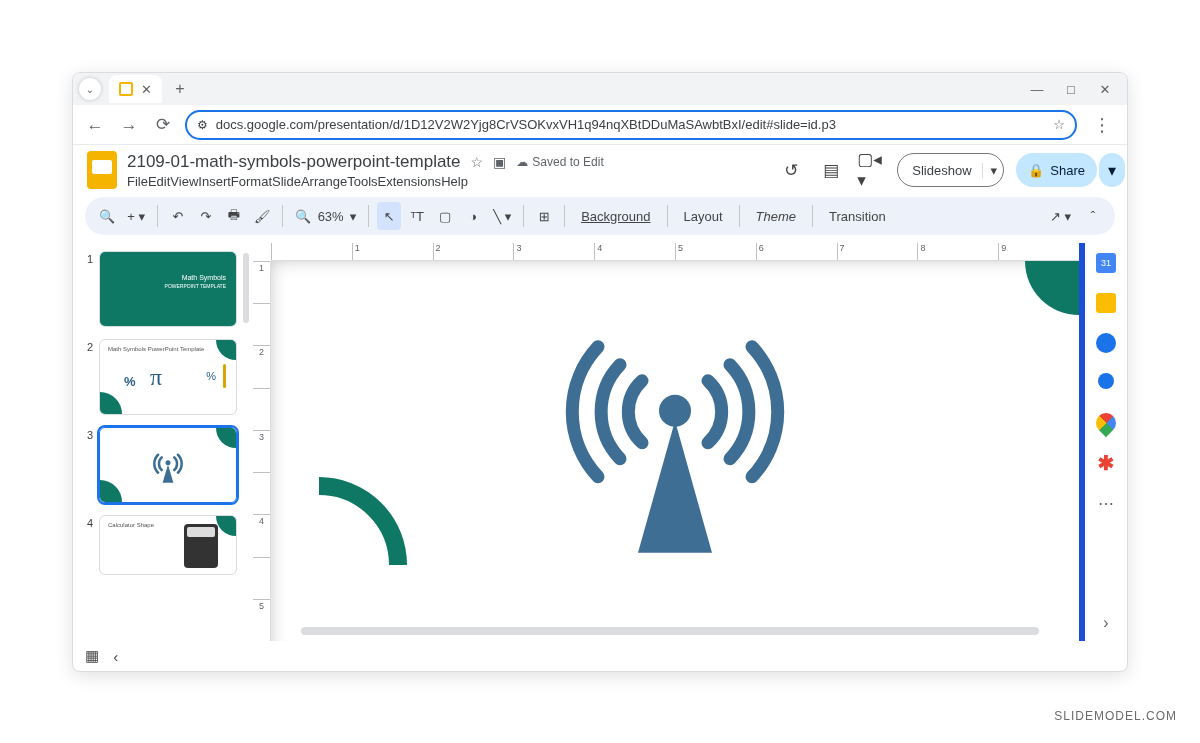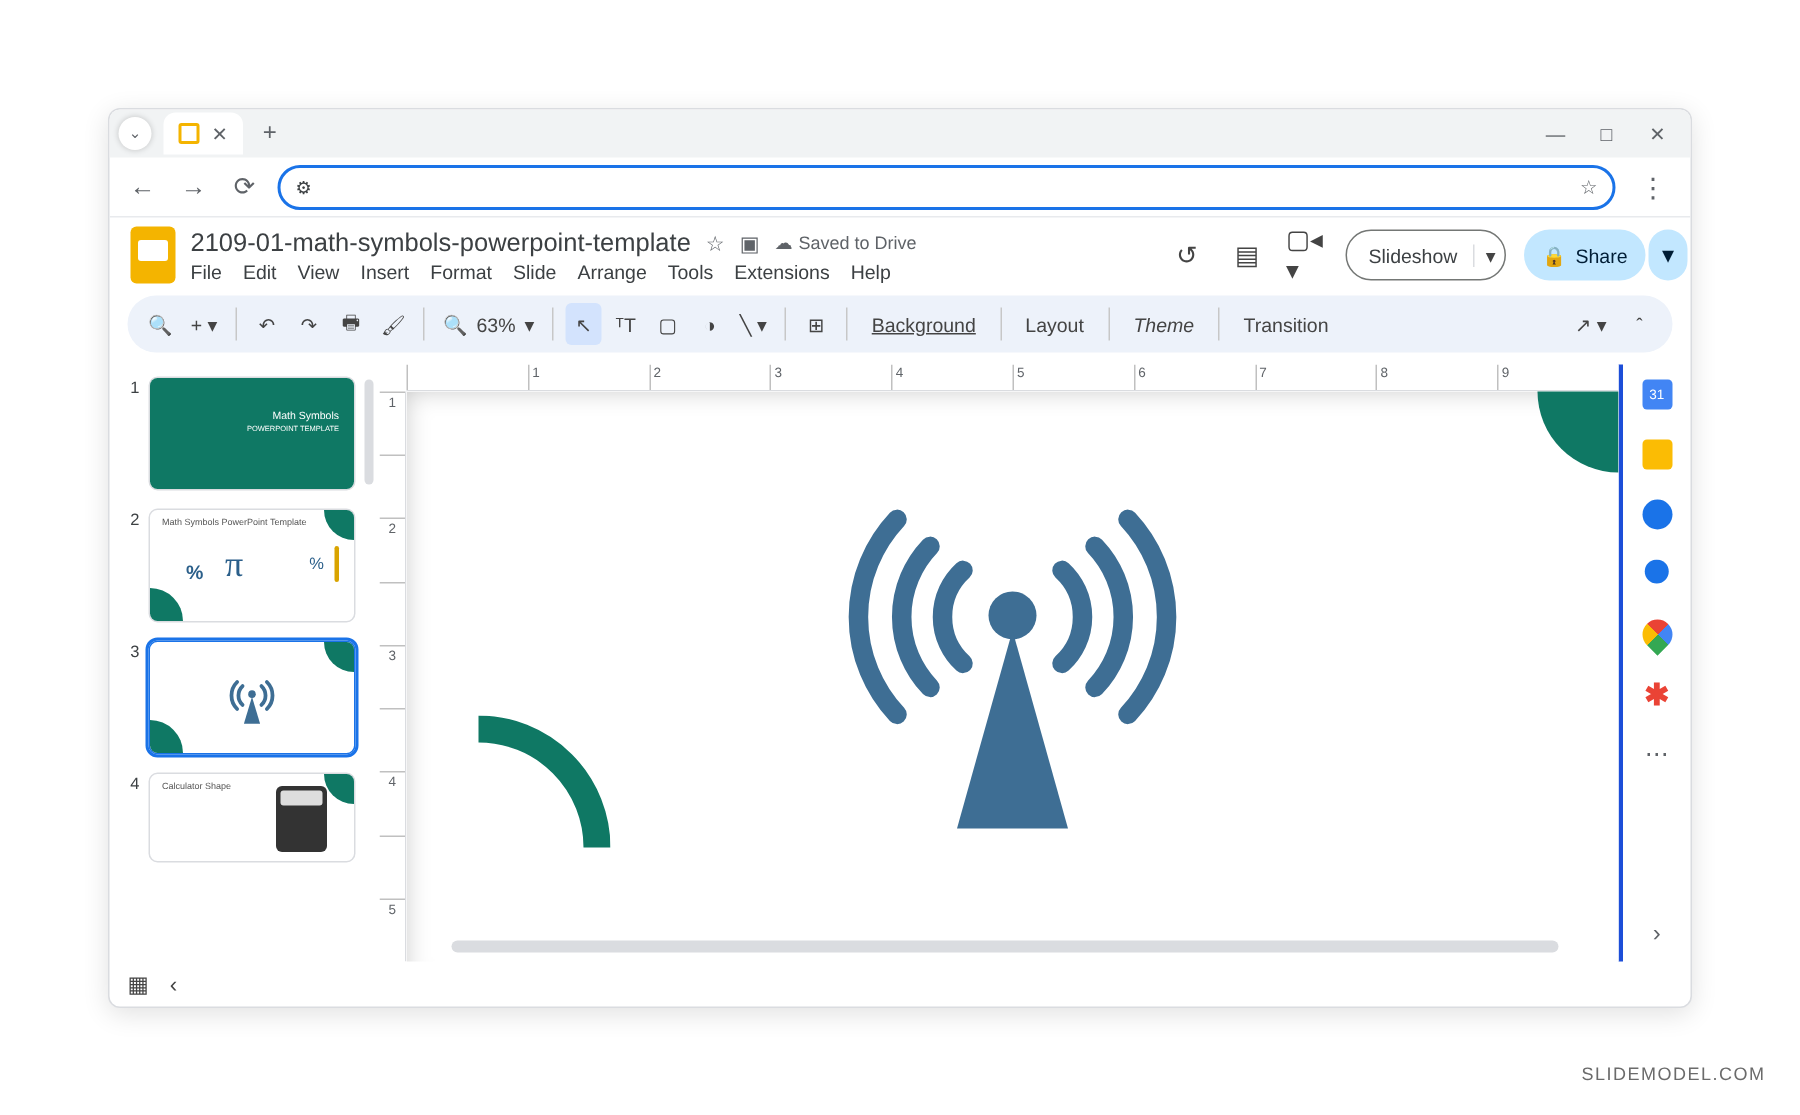--- a/index.html
+++ b/index.html
@@ -26,21 +26,21 @@
 
   
   .apphdr { display:flex; align-items:center; padding: 6px 2px 0 14px; gap:10px; }
   .slides-logo { width:30px; height:38px; background:#f4b400; border-radius:4px; position:relative; }
   .slides-logo::after { content:""; position:absolute; left:5px; top:9px; width:20px; height:14px; background:#fff; border-radius:2px; }
   .titleblock { display:flex; flex-direction:column; gap:2px; }
   .doc-title-row { display:flex; align-items:center; gap:10px; }
   .doc-title { font-size:17px; color:#3c4043; }
   .title-icon { color:#5f6368; font-size:14px; }
   .saved { color:#5f6368; font-size:12px; display:flex; align-items:center; gap:4px;}
-  .menubar { display:flex; gap:14px; font-size:13px; color:#3c4043; }
+  .menubar { display:flex; font-size:13px; color:#3c4043; }
   .hdr-right { margin-left:auto; display:flex; align-items:center; gap:12px; }
   .hdr-ico { width:28px; height:28px; display:flex;align-items:center;justify-content:center;color:#444; font-size:17px;}
   .pill { height:34px; border:1px solid #747775; border-radius:18px; display:flex; align-items:center; padding:0 14px; font-size:13px; color:#3c4043; }
   .pill.split { padding-right:6px; }
   .pill .caret { margin-left:10px; border-left:1px solid #dadce0; padding-left:8px; color:#444;}
   .share { background:#c2e7ff; border:none; display:flex; align-items:center; gap:6px; padding:0 12px; height:34px; border-radius:18px; font-size:13px; color:#001d35; font-weight:500;}
   .share-caret { background:#c2e7ff; width:26px; height:34px; border-radius:18px; display:flex;align-items:center;justify-content:center;color:#001d35;}
 
   
   .toolbar { margin: 8px 12px; height:38px; background:#edf2fa; border-radius:20px; display:flex; align-items:center; padding:0 10px; gap:4px; font-size:13px; color:#444; }
@@ -65,21 +65,21 @@
   .ruler-v { position:absolute; left:0; top:18px; bottom:0; width:18px; background:#fff; border-right:1px solid #dadce0; font-size:9px; color:#5f6368; display:flex; flex-direction:column;}
   .ruler-v .tick { flex:1; border-top:1px solid #c0c0c0; padding-top:1px; text-align:center;}
   .canvas { position:absolute; left:18px; top:18px; right:0; bottom:0; background:#fff; box-shadow: inset 8px 8px 18px -10px rgba(0,0,0,.25);}
   .slide-corner-tr { position:absolute; top:0; right:0; width:54px; height:54px; background:#0f7864; border-bottom-left-radius:60px;}
   .slide-corner-bl { position:absolute; bottom:28px; left:0; width:120px; height:110px; }
   .slide-corner-bl::before { content:""; position:absolute; left:-40px; bottom:-40px; width:140px; height:140px; border:18px solid #0f7864; border-radius:50%; clip-path: inset(0 0 50% 50%);}
   .wifi-icon { position:absolute; left:50%; top:50%; transform:translate(-50%,-55%); }
   .canvas-scroll { position:absolute; left:30px; right:40px; bottom:6px; height:8px; background:#dadce0; border-radius:4px;}
 
   
-  .siderail { width:48px; border-left:3px solid #1d4ed8; display:flex; flex-direction:column; align-items:center; padding-top:10px; gap:20px;}
+  .siderail { width:48px; border-left:6px solid #1d4ed8; display:flex; flex-direction:column; align-items:center; padding-top:10px; gap:20px;}
   .rail-ico { width:20px; height:20px; border-radius:3px; }
 
   
   .bottombar { height:30px; display:flex; align-items:center; padding:0 12px; gap:14px; color:#444; font-size:15px;}
 
   .watermark { position:absolute; right:23px; bottom:20px; font-size:12px; letter-spacing:1px; color:#6b6b6b; }
 
   
   .tgreen { position:absolute; inset:0; background:#0f7864; }
   .t-corner-tr { position:absolute; top:0; right:0; width:20px; height:20px; background:#0f7864; border-bottom-left-radius:22px;}
@@ -110,35 +110,36 @@
       <span>✕</span>
     </div>
   </div>
 
   <div class="navrow">
     <div class="navbtn">←</div>
     <div class="navbtn">→</div>
     <div class="navbtn">⟳</div>
     <div class="omnibox">
       <span style="font-size:12px;">⚙</span>
+      <span style="white-space:nowrap;overflow:hidden;text-overflow:ellipsis;">docs.google.com/presentation/d/1D12V2W2Yjg8CrVSOKvxVH1q94nqXBtDDuMaSAwbtBxI/edit#slide=id.p3</span>
       <span class="star">☆</span>
     </div>
     <div class="menu-dots">⋮</div>
   </div>
 
   <div class="apphdr">
     <div class="slides-logo"></div>
     <div class="titleblock">
       <div class="doc-title-row">
         <span class="doc-title">2109-01-math-symbols-powerpoint-template</span>
         <span class="title-icon">☆</span>
         <span class="title-icon">▣</span>
         <span class="saved">
           <span>☁</span>
-          <span>Saved to Drive</span>
+          <span>Saved to Edit</span>
         </span>
       </div>
       <div class="menubar">
         <span>File</span>
         <span>Edit</span>
         <span>View</span>
         <span>Insert</span>
         <span>Format</span>
         <span>Slide</span>
         <span>Arrange</span>

